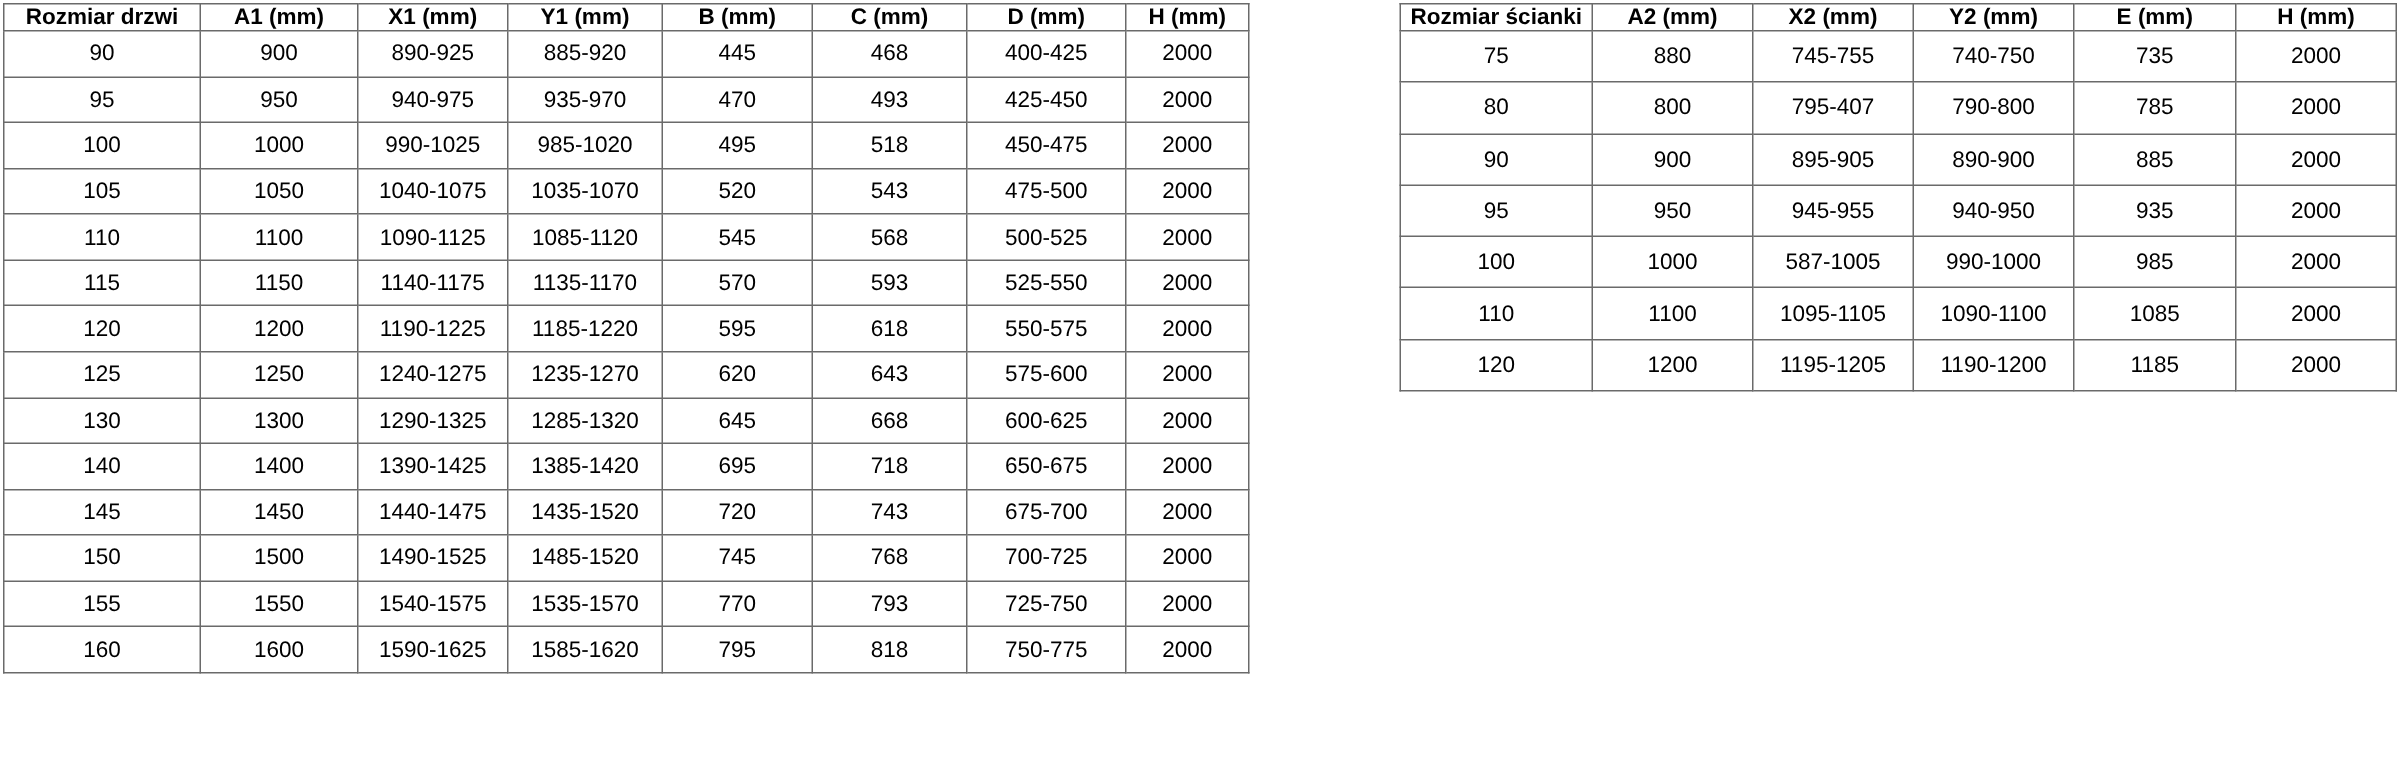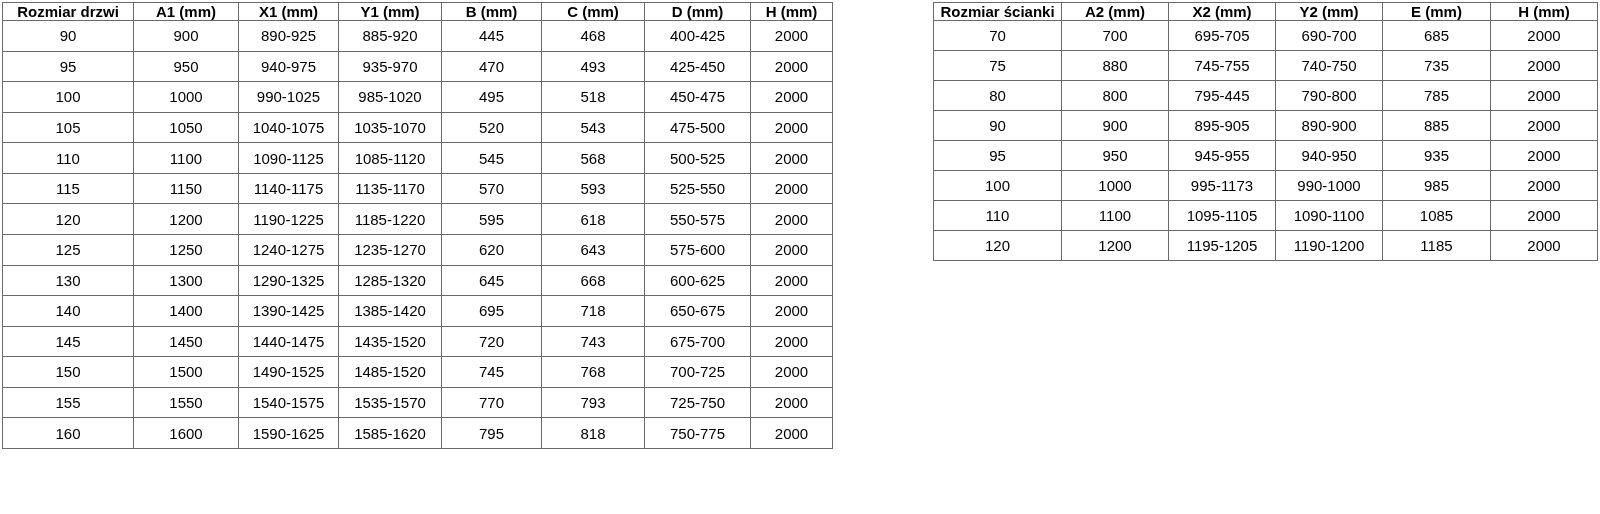--- a/index.html
+++ b/index.html
@@ -232,39 +232,31 @@
           <th>Rozmiar ścianki</th>
           <th>A2 (mm)</th>
           <th>X2 (mm)</th>
           <th>Y2 (mm)</th>
           <th>E (mm)</th>
           <th>H (mm)</th>
         </tr>
     </thead>
     <tbody>
         <tr>
-          <td>70</td>
-          <td>700</td>
-          <td>695-705</td>
-          <td>690-700</td>
-          <td>685</td>
-          <td>2000</td>
-        </tr>
-        <tr>
           <td>75</td>
           <td>880</td>
           <td>745-755</td>
           <td>740-750</td>
           <td>735</td>
           <td>2000</td>
         </tr>
         <tr>
           <td>80</td>
           <td>800</td>
-          <td>795-445</td>
+          <td>795-407</td>
           <td>790-800</td>
           <td>785</td>
           <td>2000</td>
         </tr>
         <tr>
           <td>90</td>
           <td>900</td>
           <td>895-905</td>
           <td>890-900</td>
           <td>885</td>
@@ -274,21 +266,21 @@
           <td>95</td>
           <td>950</td>
           <td>945-955</td>
           <td>940-950</td>
           <td>935</td>
           <td>2000</td>
         </tr>
         <tr>
           <td>100</td>
           <td>1000</td>
-          <td>995-1173</td>
+          <td>587-1005</td>
           <td>990-1000</td>
           <td>985</td>
           <td>2000</td>
         </tr>
         <tr>
           <td>110</td>
           <td>1100</td>
           <td>1095-1105</td>
           <td>1090-1100</td>
           <td>1085</td>

